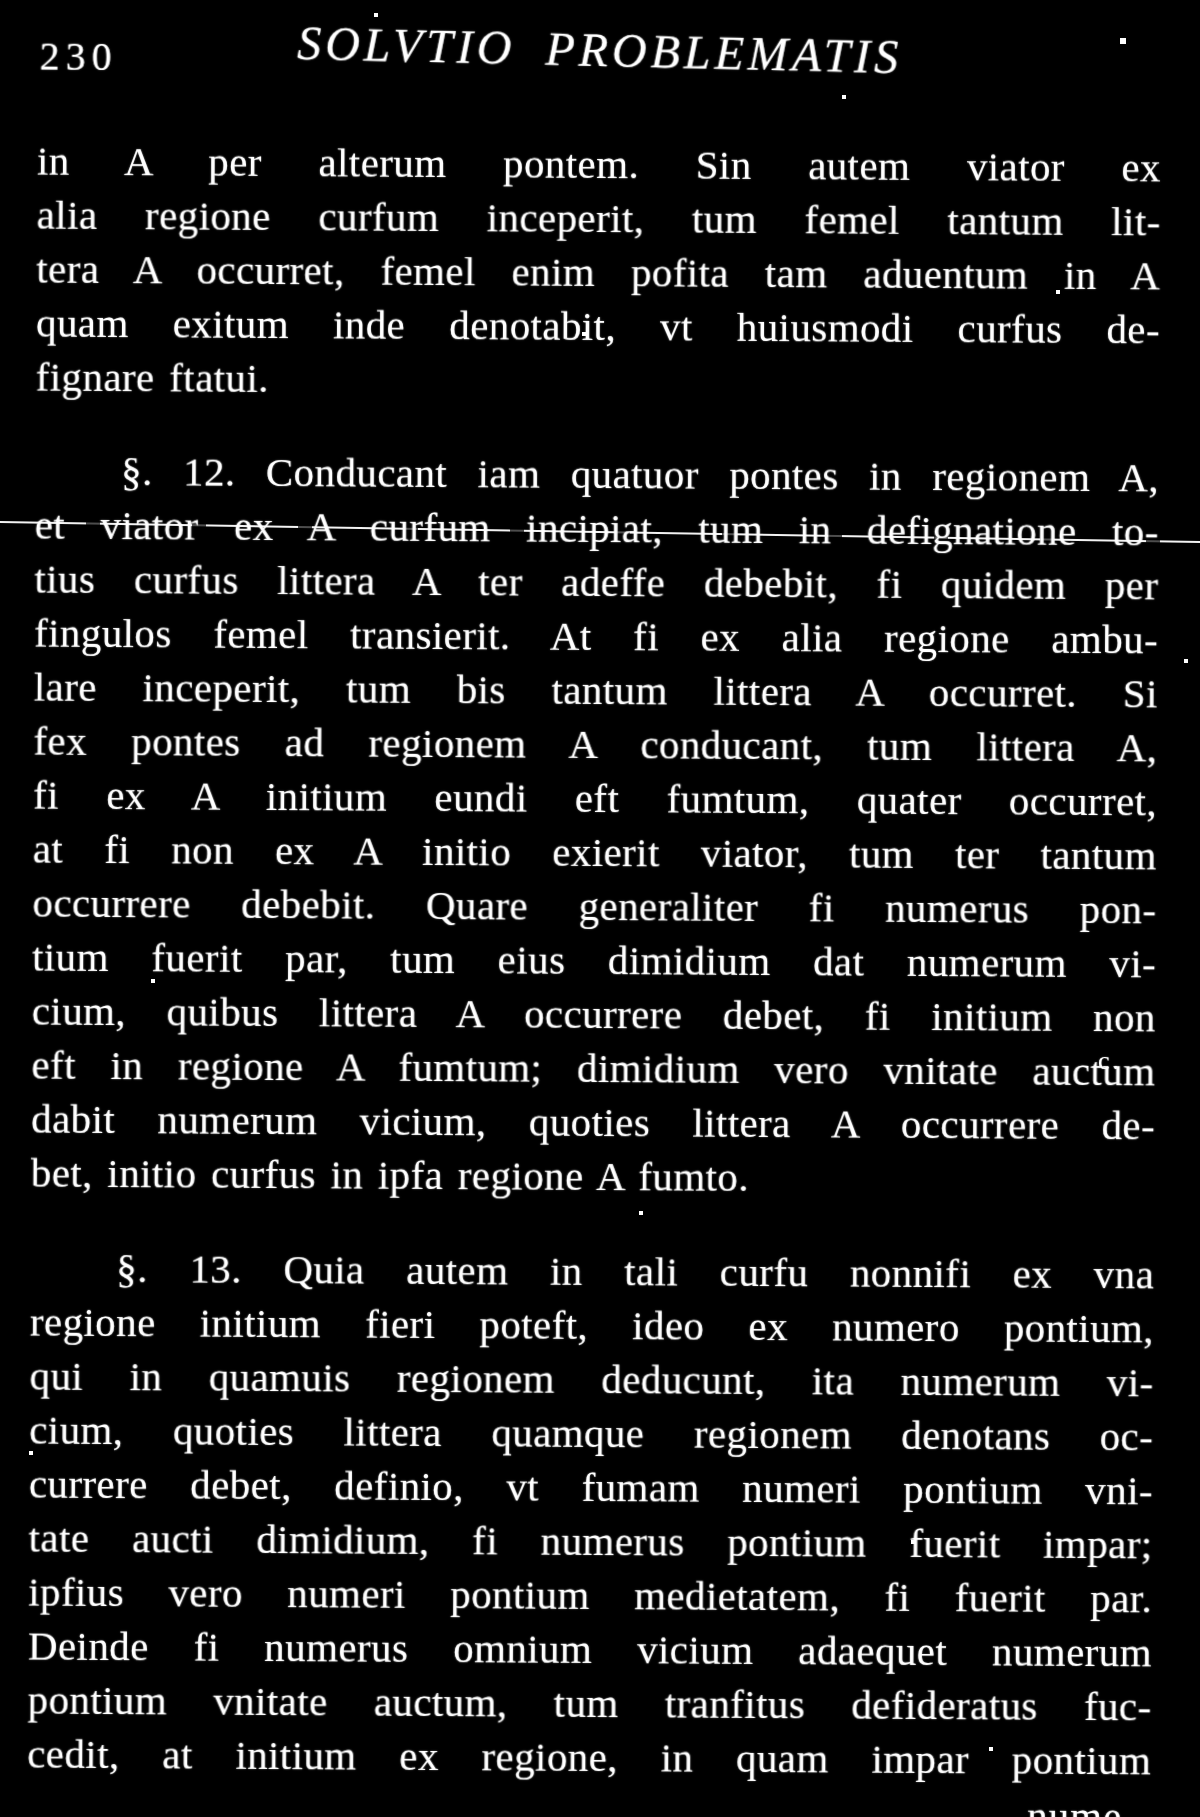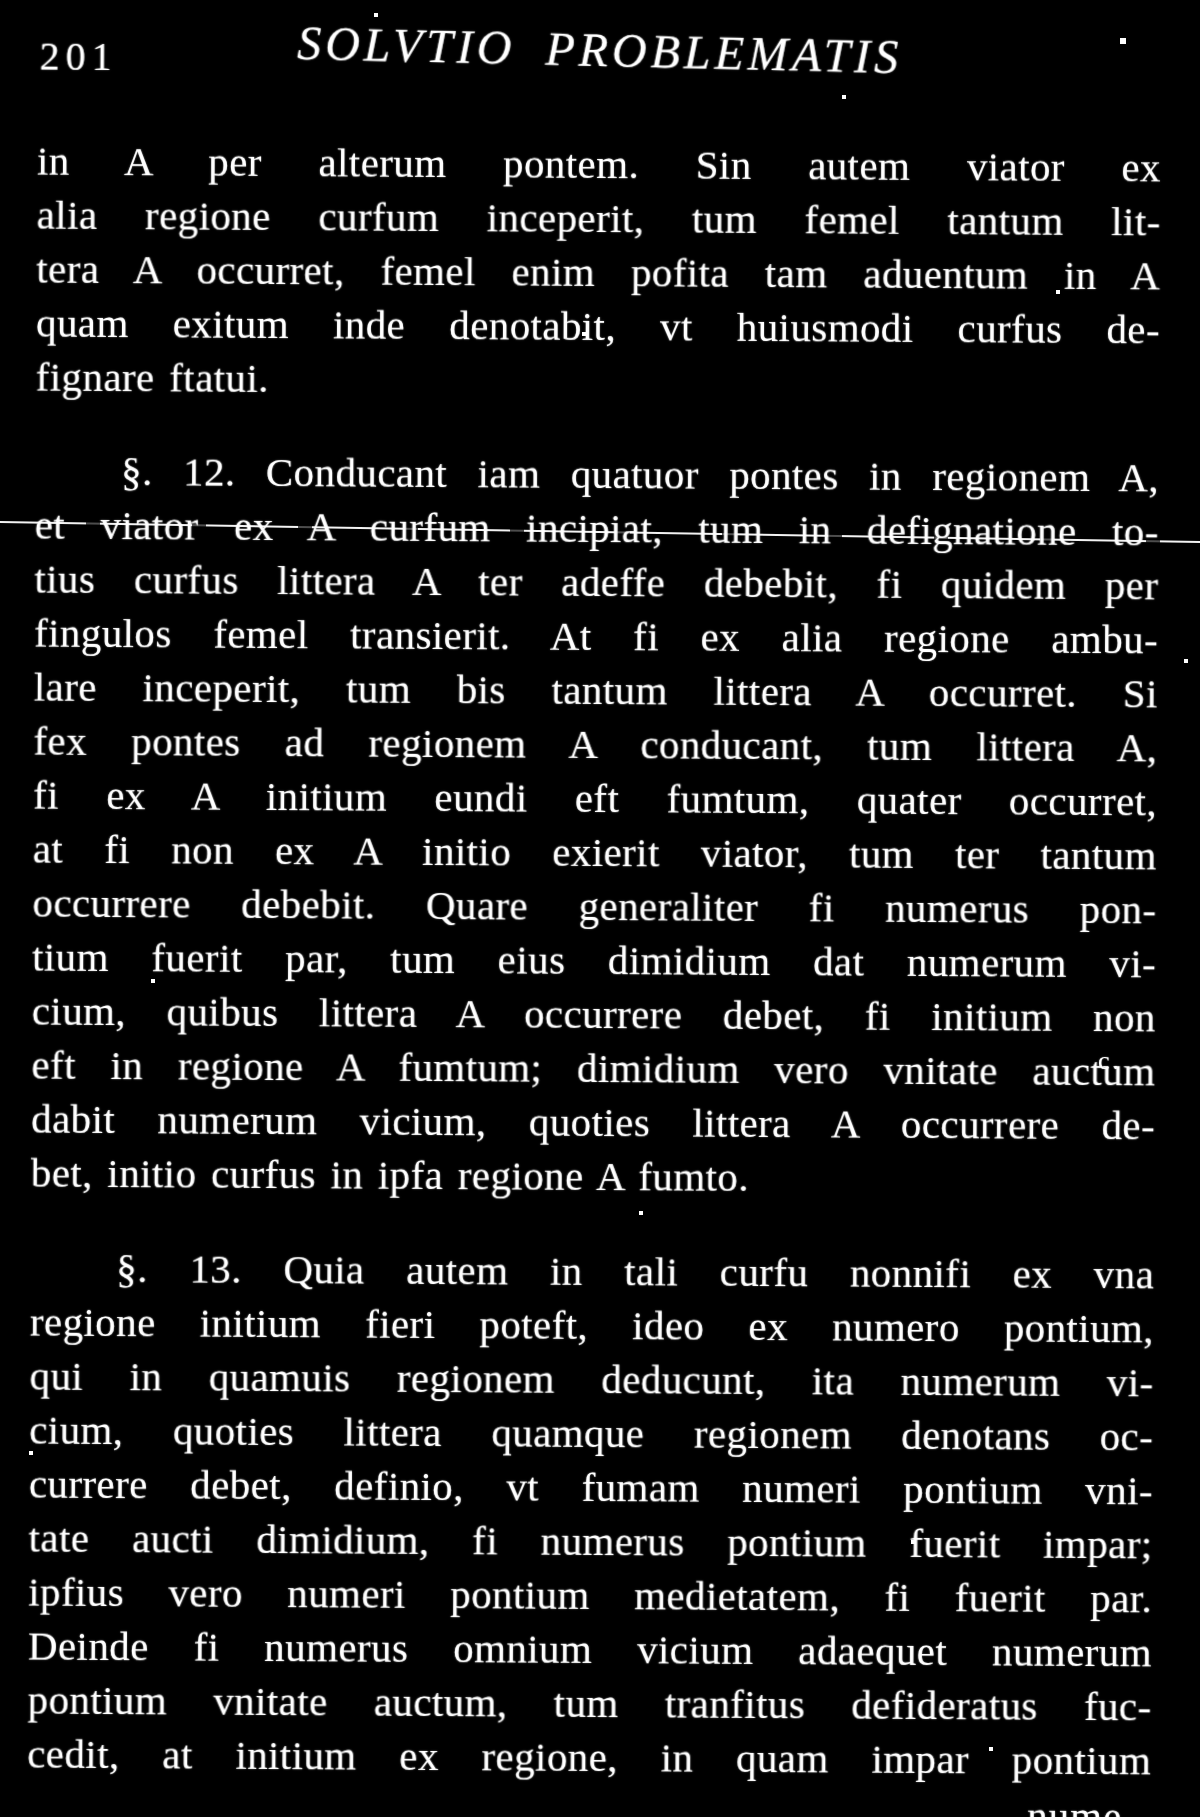--- a/index.html
+++ b/index.html
@@ -113,21 +113,21 @@
     text-shadow: 0 0 1.5px rgba(255,255,255,0.6);
   }
 </style>
 </head>
 <body>
 
 <div class="page">
   <div class="content">
 
     <div class="header-row">
-      <span class="pagenum">201</span>
+      <span class="pagenum">230</span>
       <span class="title">SOLVTIO PROBLEMATIS</span>
     </div>
 
     <div class="para para-p1">
       <div class="line">in A per alterum pontem. Sin autem viator ex</div>
       <div class="line">alia regione curfum inceperit, tum femel tantum lit-</div>
       <div class="line">tera A occurret, femel enim pofita tam aduentum in A</div>
       <div class="line">quam exitum inde denotabit, vt huiusmodi curfus de-</div>
       <div class="line end">fignare ftatui.</div>
     </div>

